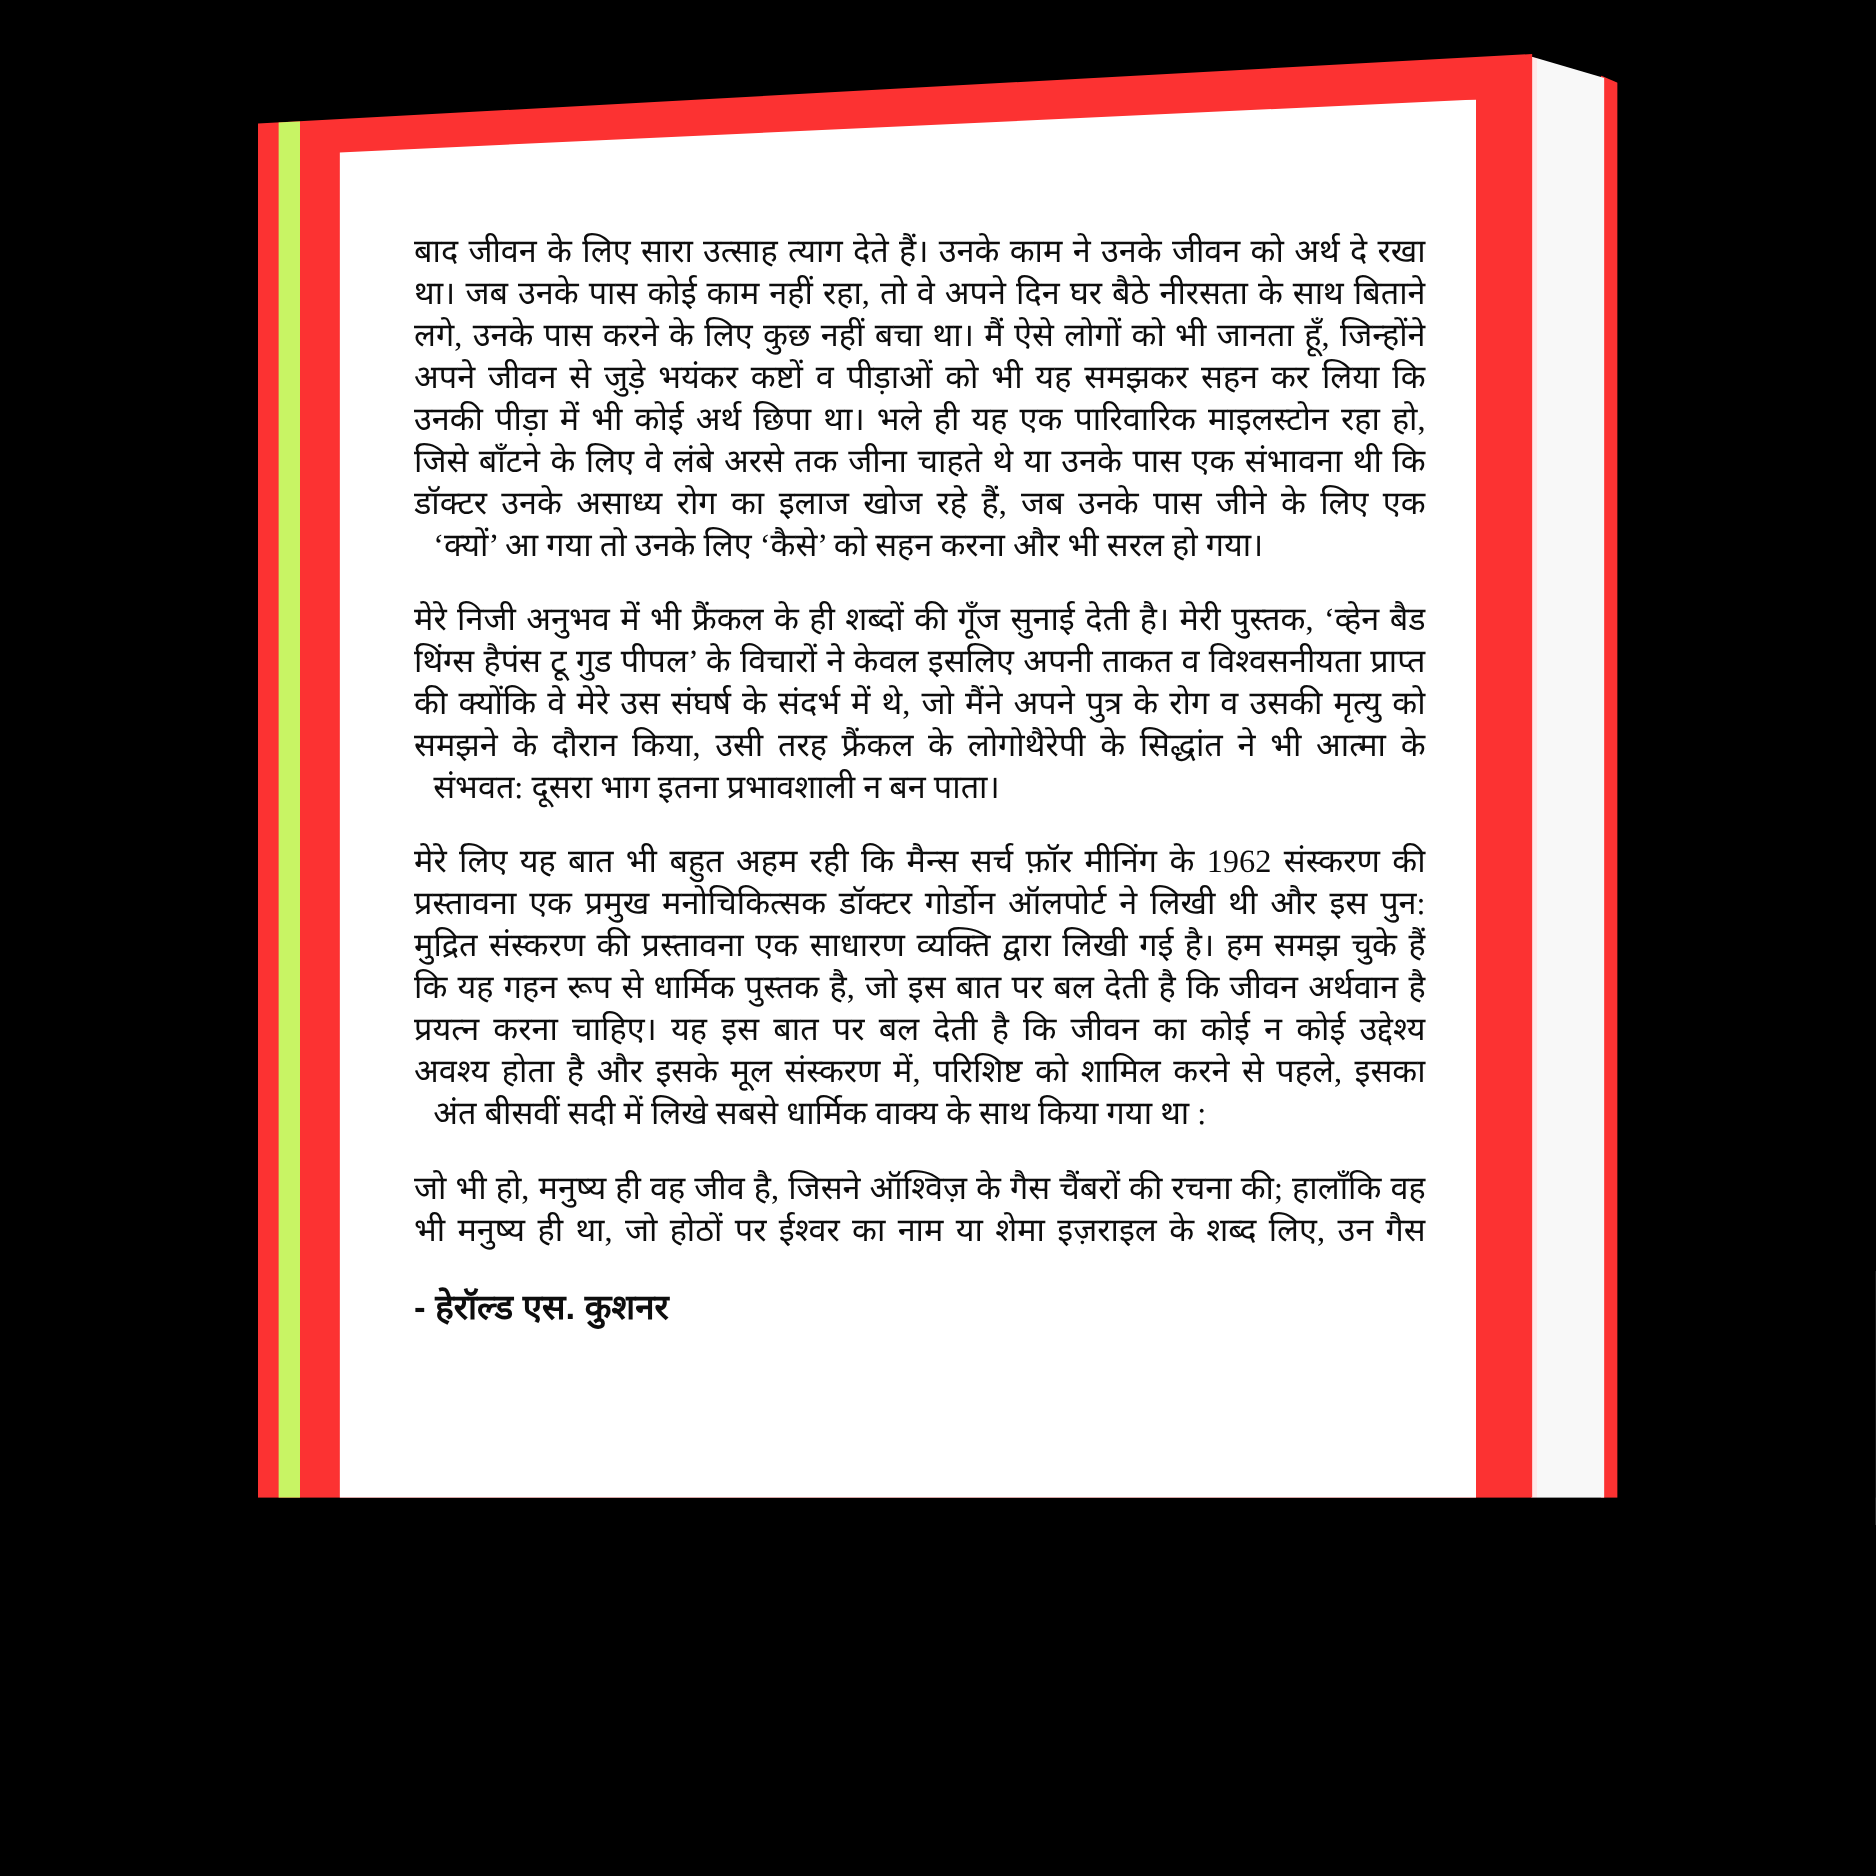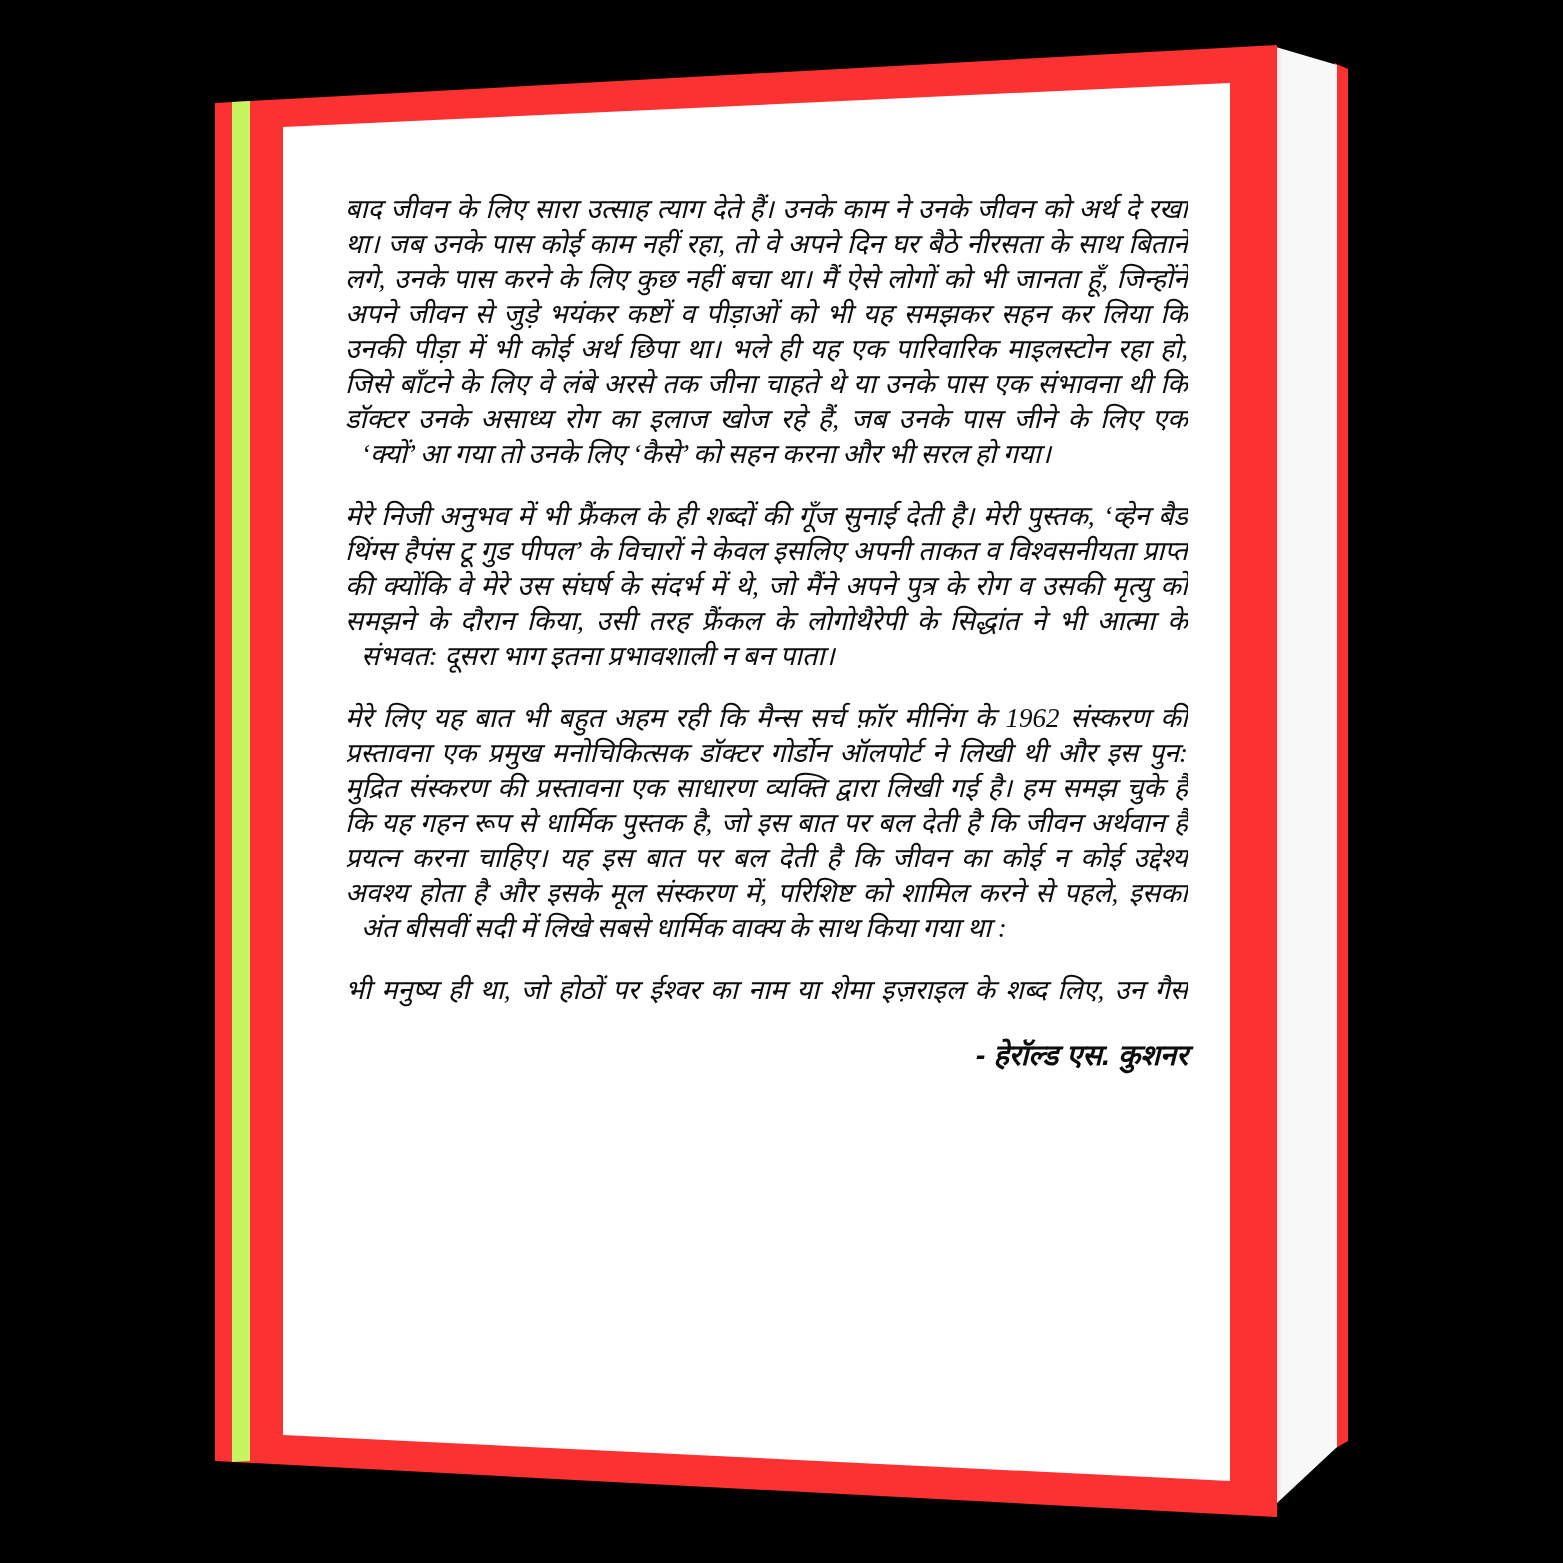--- a/index.html
+++ b/index.html
@@ -7,23 +7,22 @@
     padding: 0;
     width: 1563px;
     height: 1563px;
     overflow: hidden;
     background: var(--bg, #000000);
     font-family: "Liberation Serif", "DejaVu Serif", serif;
   }
   .stage {
     position: relative;
     width: 1563px;
-    height: 1563px;
+    height: 1248px;
     background: var(--bg, #000000);
-    font-style: italic;
   }
   .layer {
     position: absolute;
     inset: 0;
   }
   
   .back-cover-edge {
     background: var(--cover, #fc3232);
     clip-path: polygon(1334px 63px, 1348px 69px, 1348px 1441px, 1334px 1449px);
   }
@@ -60,21 +59,20 @@
     overflow: hidden;
     text-align: justify;
     text-align-last: justify;
   }
   .line.rag {
     text-align-last: left;
     margin-left: 16px;
   }
   .signature {
     margin-top: 30px;
-    text-align: right;
     font-weight: 700;
     font-size: 29px;
     white-space: nowrap;
     font-family: "Liberation Sans", "DejaVu Sans", sans-serif;
   }
 </style>
 </head>
 <body>
 
 <div class="stage">
@@ -110,20 +108,21 @@
         <div class="line">मेरे लिए यह बात भी बहुत अहम रही कि मैन्स सर्च फ़ॉर मीनिंग के 1962 संस्करण की</div>
         <div class="line">प्रस्तावना एक प्रमुख मनोचिकित्सक डॉक्टर गोर्डोन ऑलपोर्ट ने लिखी थी और इस पुन:</div>
         <div class="line">मुद्रित संस्करण की प्रस्तावना एक साधारण व्यक्ति द्वारा लिखी गई है। हम समझ चुके हैं</div>
         <div class="line">कि यह गहन रूप से धार्मिक पुस्तक है, जो इस बात पर बल देती है कि जीवन अर्थवान है</div>
         <div class="line">प्रयत्न करना चाहिए। यह इस बात पर बल देती है कि जीवन का कोई न कोई उद्देश्य</div>
         <div class="line">अवश्य होता है और इसके मूल संस्करण में, परिशिष्ट को शामिल करने से पहले, इसका</div>
         <div class="line rag">अंत बीसवीं सदी में लिखे सबसे धार्मिक वाक्य के साथ किया गया था :</div>
       </div>
 
       <div class="para">
+        <div class="line">जो भी हो, मनुष्य ही वह जीव है, जिसने ऑश्विज़ के गैस चैंबरों की रचना की; हालाँकि वह</div>
         <div class="line">भी मनुष्य ही था, जो होठों पर ईश्वर का नाम या शेमा इज़राइल के शब्द लिए, उन गैस</div>
       </div>
 
       <div class="signature">- हेरॉल्ड एस. कुशनर</div>
 
     </div>
   </div>
 </div>
 
 </body></html>

